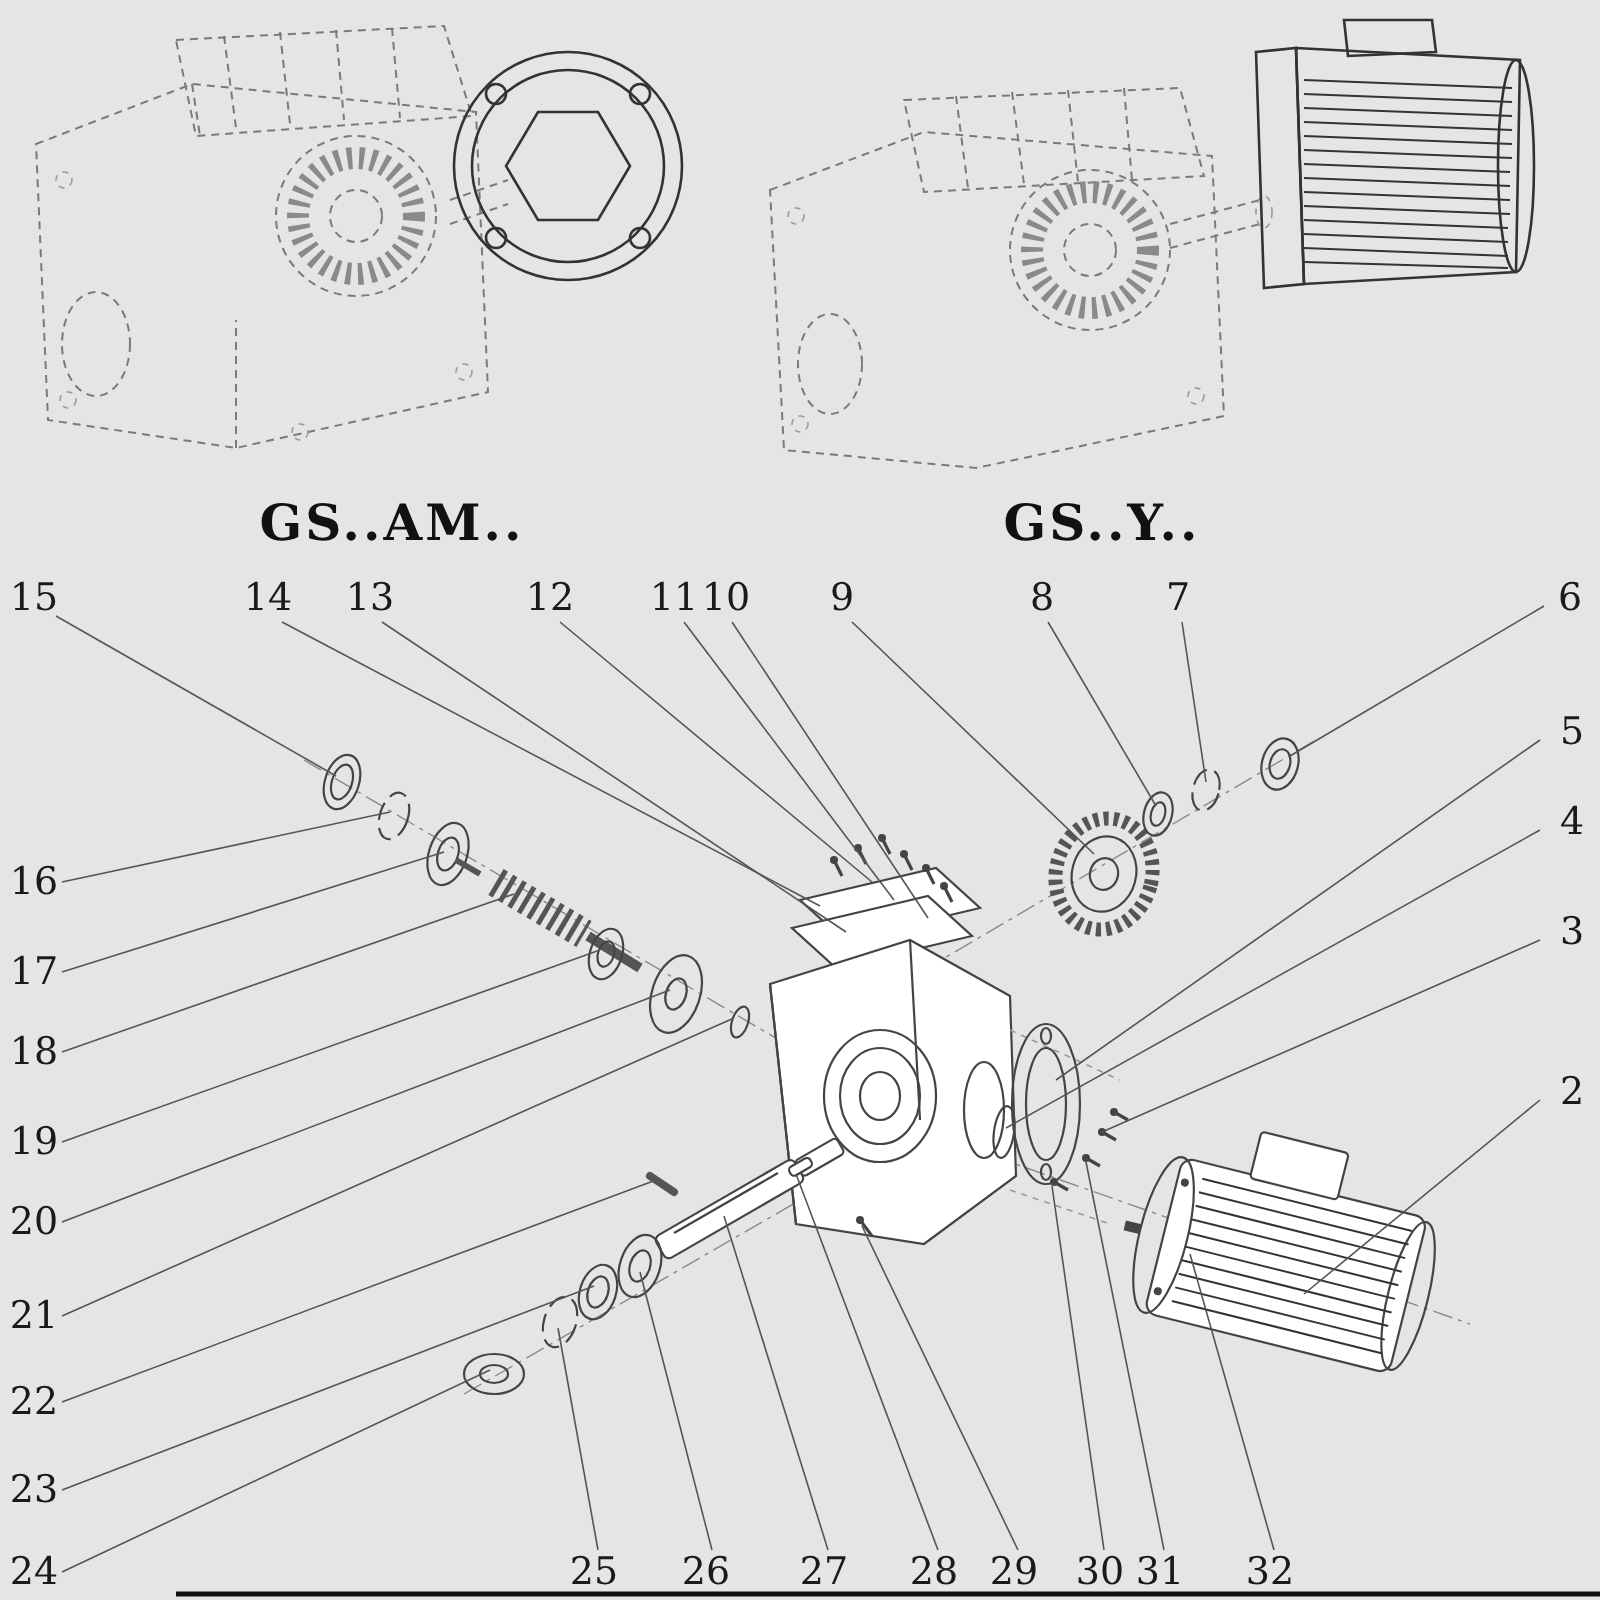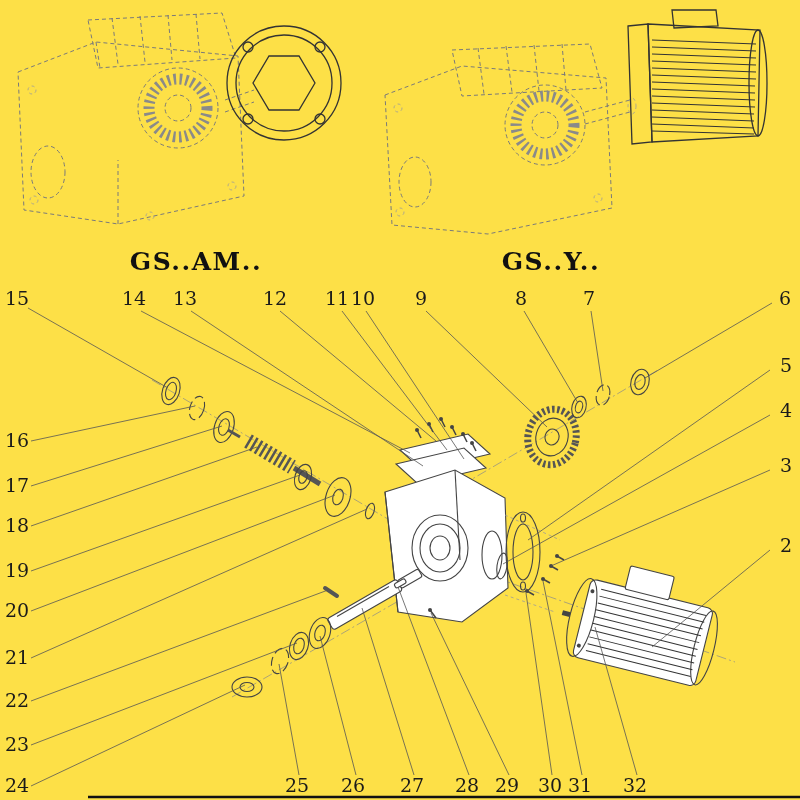--- a/index.html
+++ b/index.html
@@ -1,16 +1,16 @@
 <!DOCTYPE html>
 <html><head>
 <meta charset="utf-8">
 <style>
   html,body{margin:0;padding:0;background:#fff}
-  .stage{width:800px;height:800px;position:relative;background:#fde047;overflow:hidden}
+  .stage{width:800px;height:800px;position:relative;background:#e5e5e5;overflow:hidden}
   svg{display:block}
   .callout{font-family:"DejaVu Serif",serif;font-size:19px;fill:#1a1a1a}
   .title{font-family:"DejaVu Serif",serif;font-size:25px;font-weight:bold;fill:#111;letter-spacing:1.5px}
   .dash{fill:none;stroke:#7a7a7a;stroke-width:1;stroke-dasharray:4 3}
   .dashf{fill:none;stroke:#9a9a9a;stroke-width:.8;stroke-dasharray:3 3}
   .solid{fill:none;stroke:#333;stroke-width:1.3}
   .part{fill:#fff;stroke:#444;stroke-width:1.1}
   .partn{fill:none;stroke:#444;stroke-width:1.1}
   .leader{stroke:#555;stroke-width:.8}
   .center{stroke:#8a8a8a;stroke-width:.7;stroke-dasharray:10 3 2 3;fill:none}

